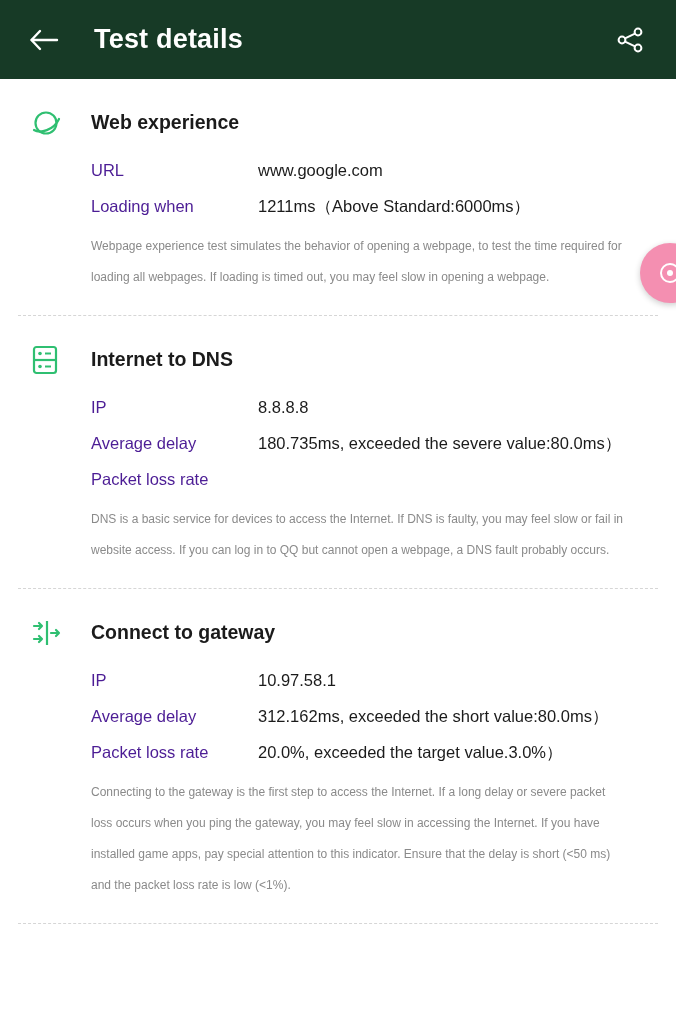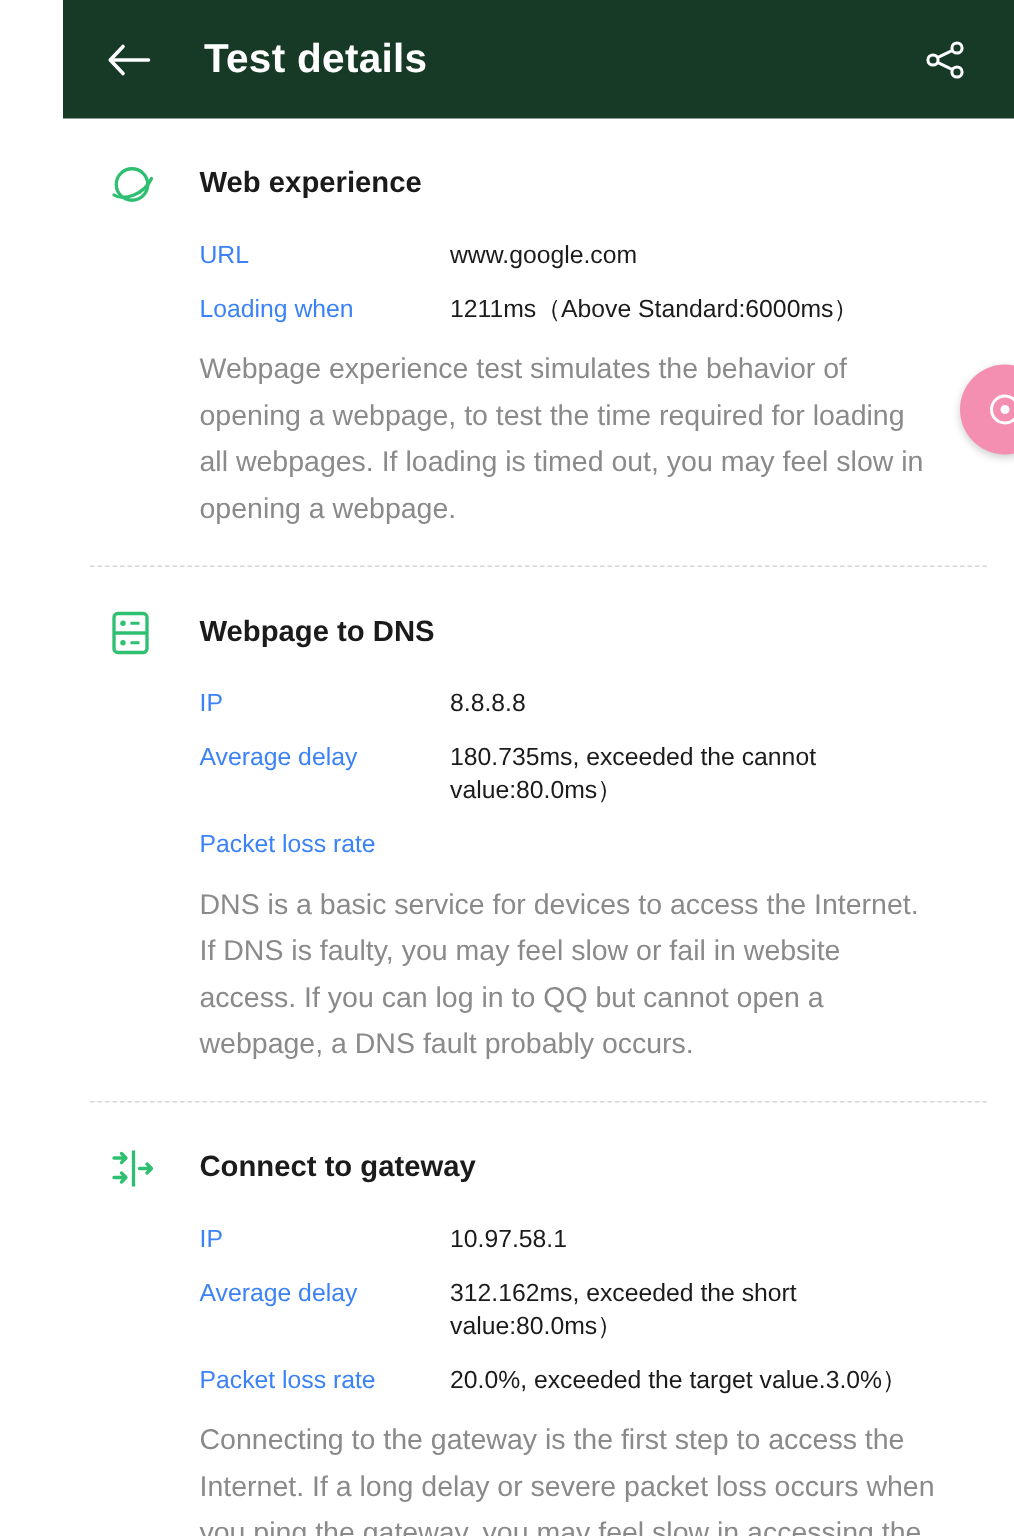--- a/index.html
+++ b/index.html
@@ -9,21 +9,20 @@
     background: #ffffff;
     font-family: "Liberation Sans", sans-serif;
     overflow: hidden;
   }
   .app {
     position: relative;
     width: 676px;
     height: 1024px;
     background: #ffffff;
     overflow: hidden;
-    padding-left: 42px;
   }
 
   
   .appbar {
     height: 79px;
     background: #173a26;
     display: flex;
     align-items: center;
     padding: 0 24px;
     position: relative;
@@ -82,33 +81,33 @@
   }
   .row {
     display: flex;
     align-items: baseline;
     margin-bottom: 14px;
   }
   .row .k {
     width: 167px;
     min-width: 167px;
     font-size: 16.5px;
-    color: #3b82f6;
+    color: #4c1d95;
     line-height: 22px;
   }
   .row .v {
     font-size: 16.5px;
     color: #1b1b1b;
     font-weight: normal;
     line-height: 22px;
   }
   .desc {
     padding-left: 61px;
     padding-right: 22px;
-    font-size: 19px;
+    font-size: 12px;
     line-height: 31px;
     color: #8a8a8a;
     margin-top: 14px;
     padding-bottom: 22px;
   }
   .divider {
     height: 0;
     border-top: 1px dashed #d6d6d6;
     margin: 0 18px;
   }
@@ -204,30 +203,30 @@
         <div class="sec-icon">
           <svg width="30" height="32" viewBox="0 0 30 32" aria-hidden="true">
             <rect x="4" y="3" width="22" height="26" rx="2.5" fill="none" stroke="#2fbf71" stroke-width="2.2"></rect>
             <line x1="4" y1="16" x2="26" y2="16" stroke="#2fbf71" stroke-width="2.2"></line>
             <circle cx="10" cy="9.5" r="1.8" fill="#2fbf71"></circle>
             <circle cx="10" cy="22.5" r="1.8" fill="#2fbf71"></circle>
             <line x1="15" y1="9.5" x2="21" y2="9.5" stroke="#2fbf71" stroke-width="2"></line>
             <line x1="15" y1="22.5" x2="21" y2="22.5" stroke="#2fbf71" stroke-width="2"></line>
           </svg>
         </div>
-        <div class="sec-title">Webpage to DNS</div>
+        <div class="sec-title">Internet to DNS</div>
       </div>
       <div class="rows">
         <div class="row">
           <div class="k">IP</div>
           <div class="v">8.8.8.8</div>
         </div>
         <div class="row">
           <div class="k">Average delay</div>
-          <div class="v">180.735ms, exceeded the cannot value:80.0ms）</div>
+          <div class="v">180.735ms, exceeded the severe value:80.0ms）</div>
         </div>
         <div class="row">
           <div class="k">Packet loss rate</div>
         </div>
       </div>
       <div class="desc">DNS is a basic service for devices to access the Internet. If DNS is faulty, you may feel slow or fail in website access. If you can log in to QQ but cannot open a webpage, a DNS fault probably occurs.</div>
     </div>
     <div class="divider"></div>
 
     <div class="section">

